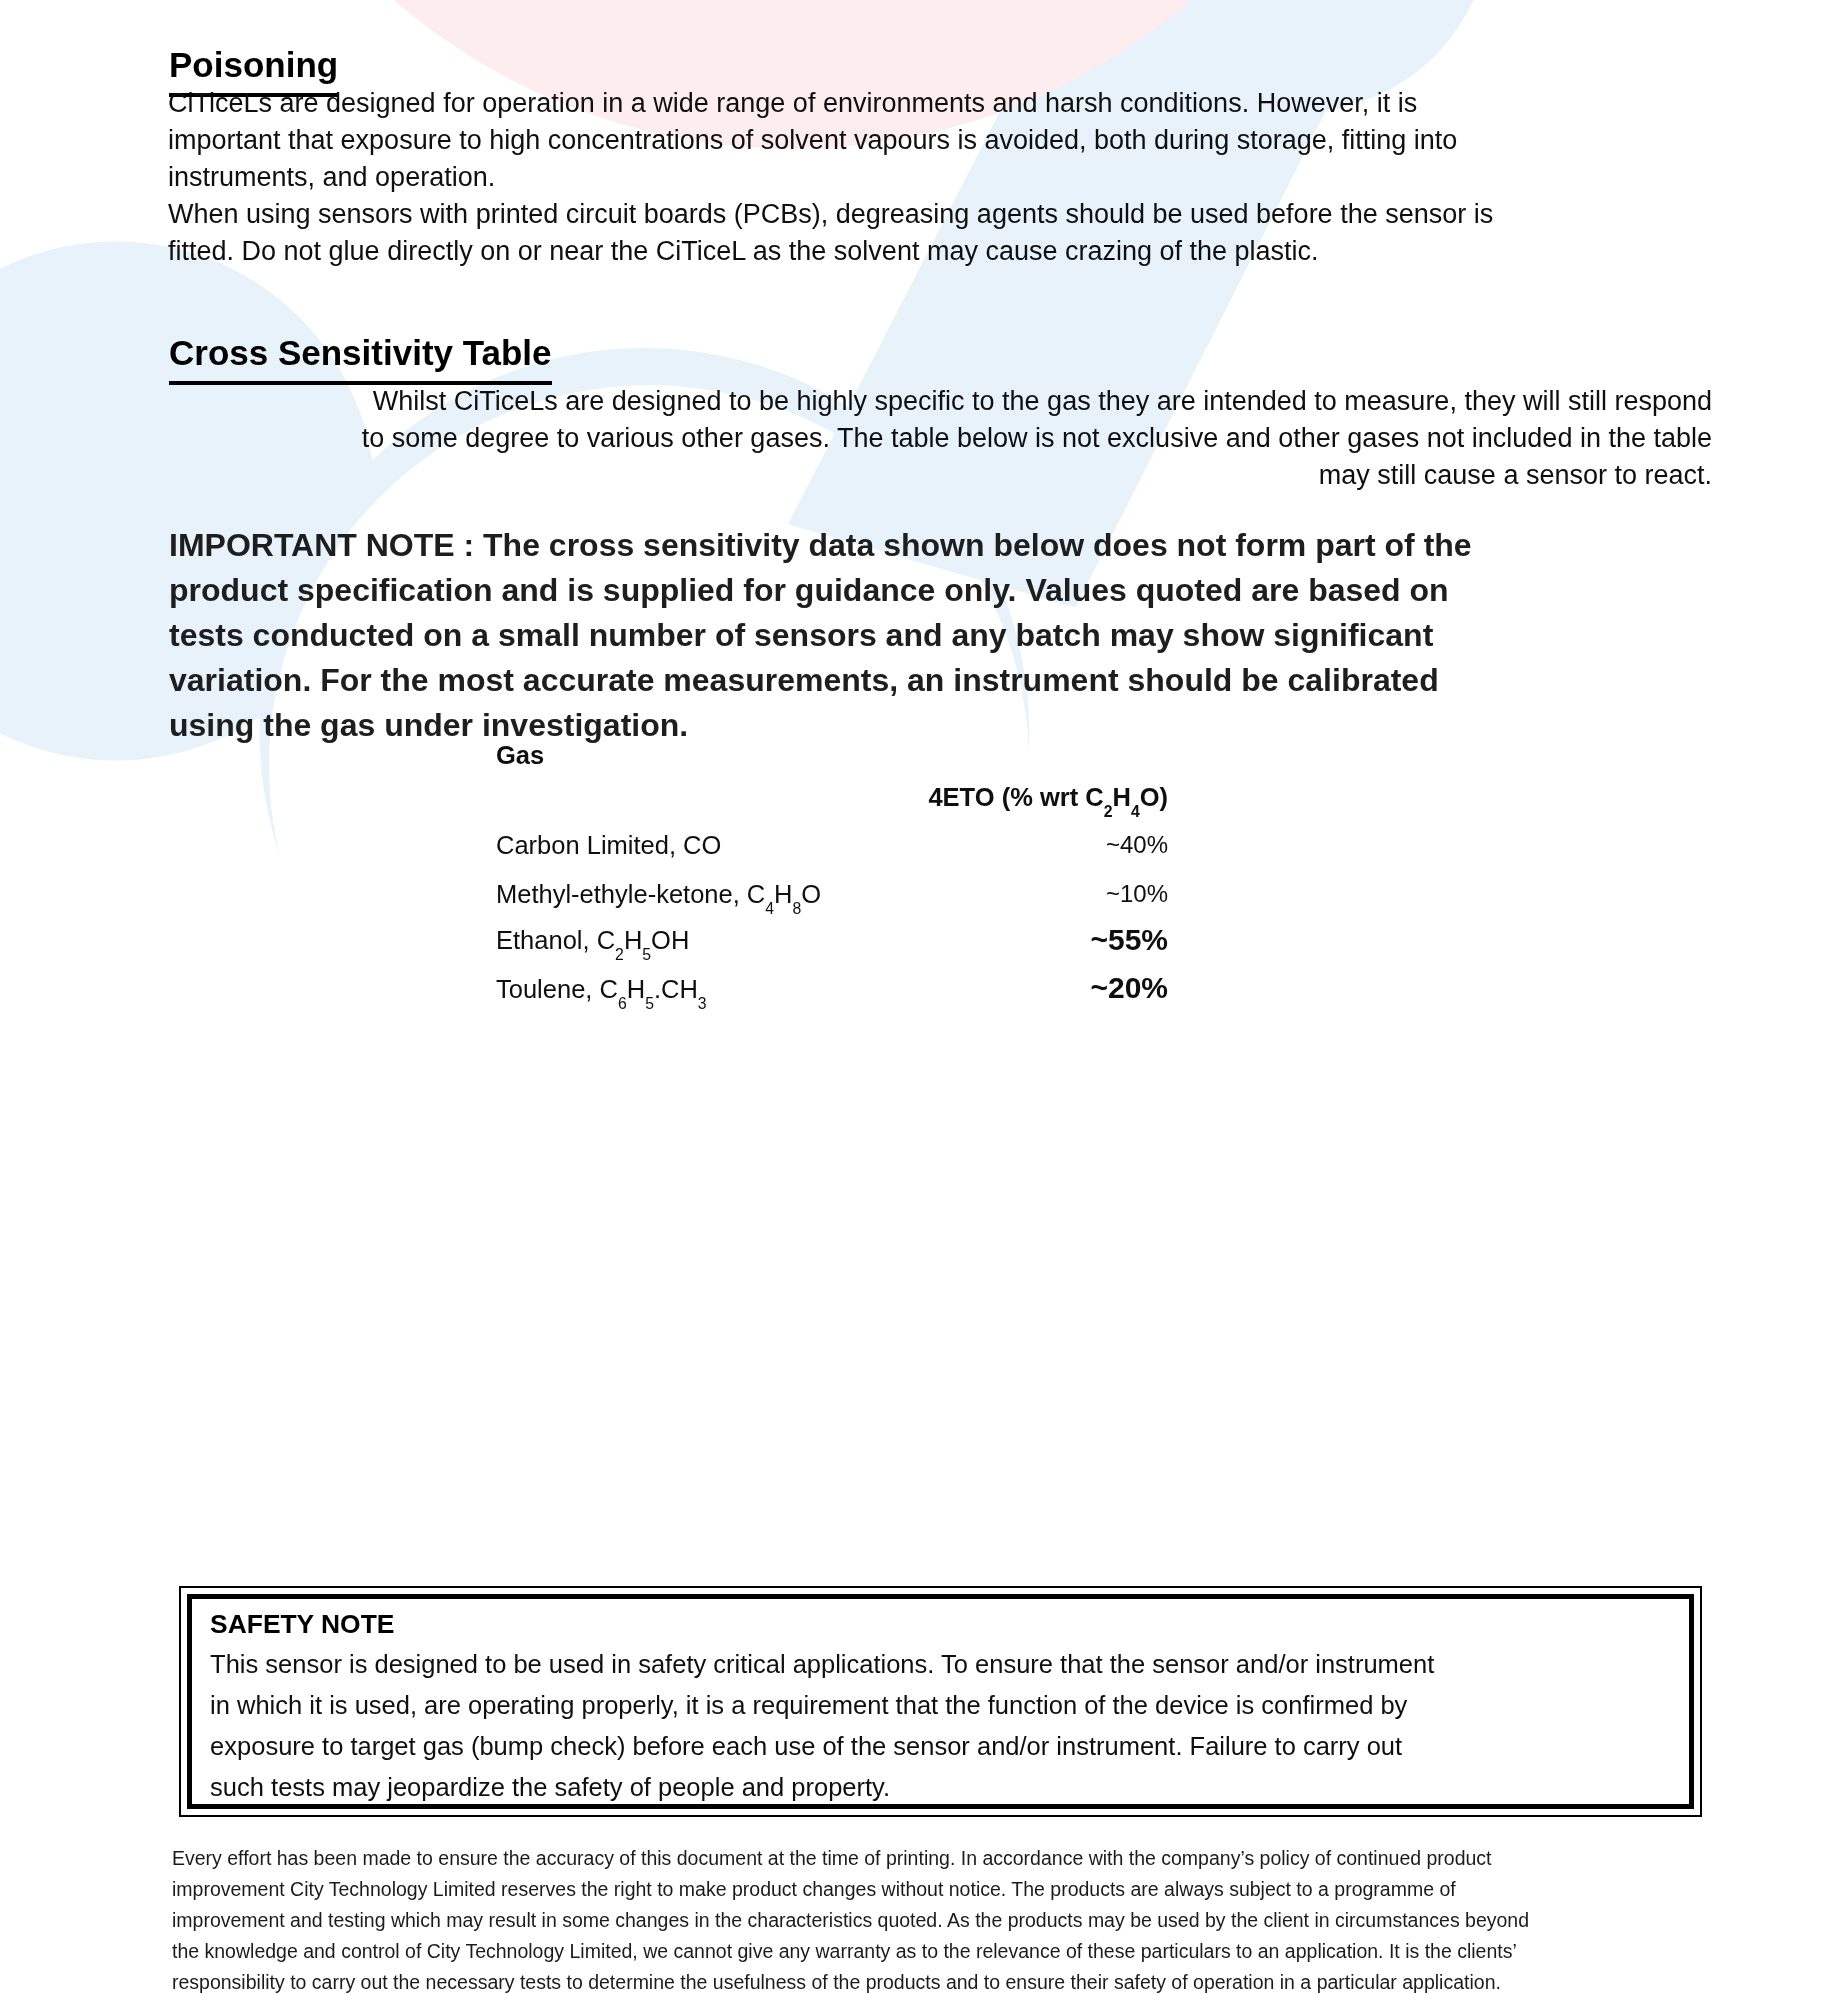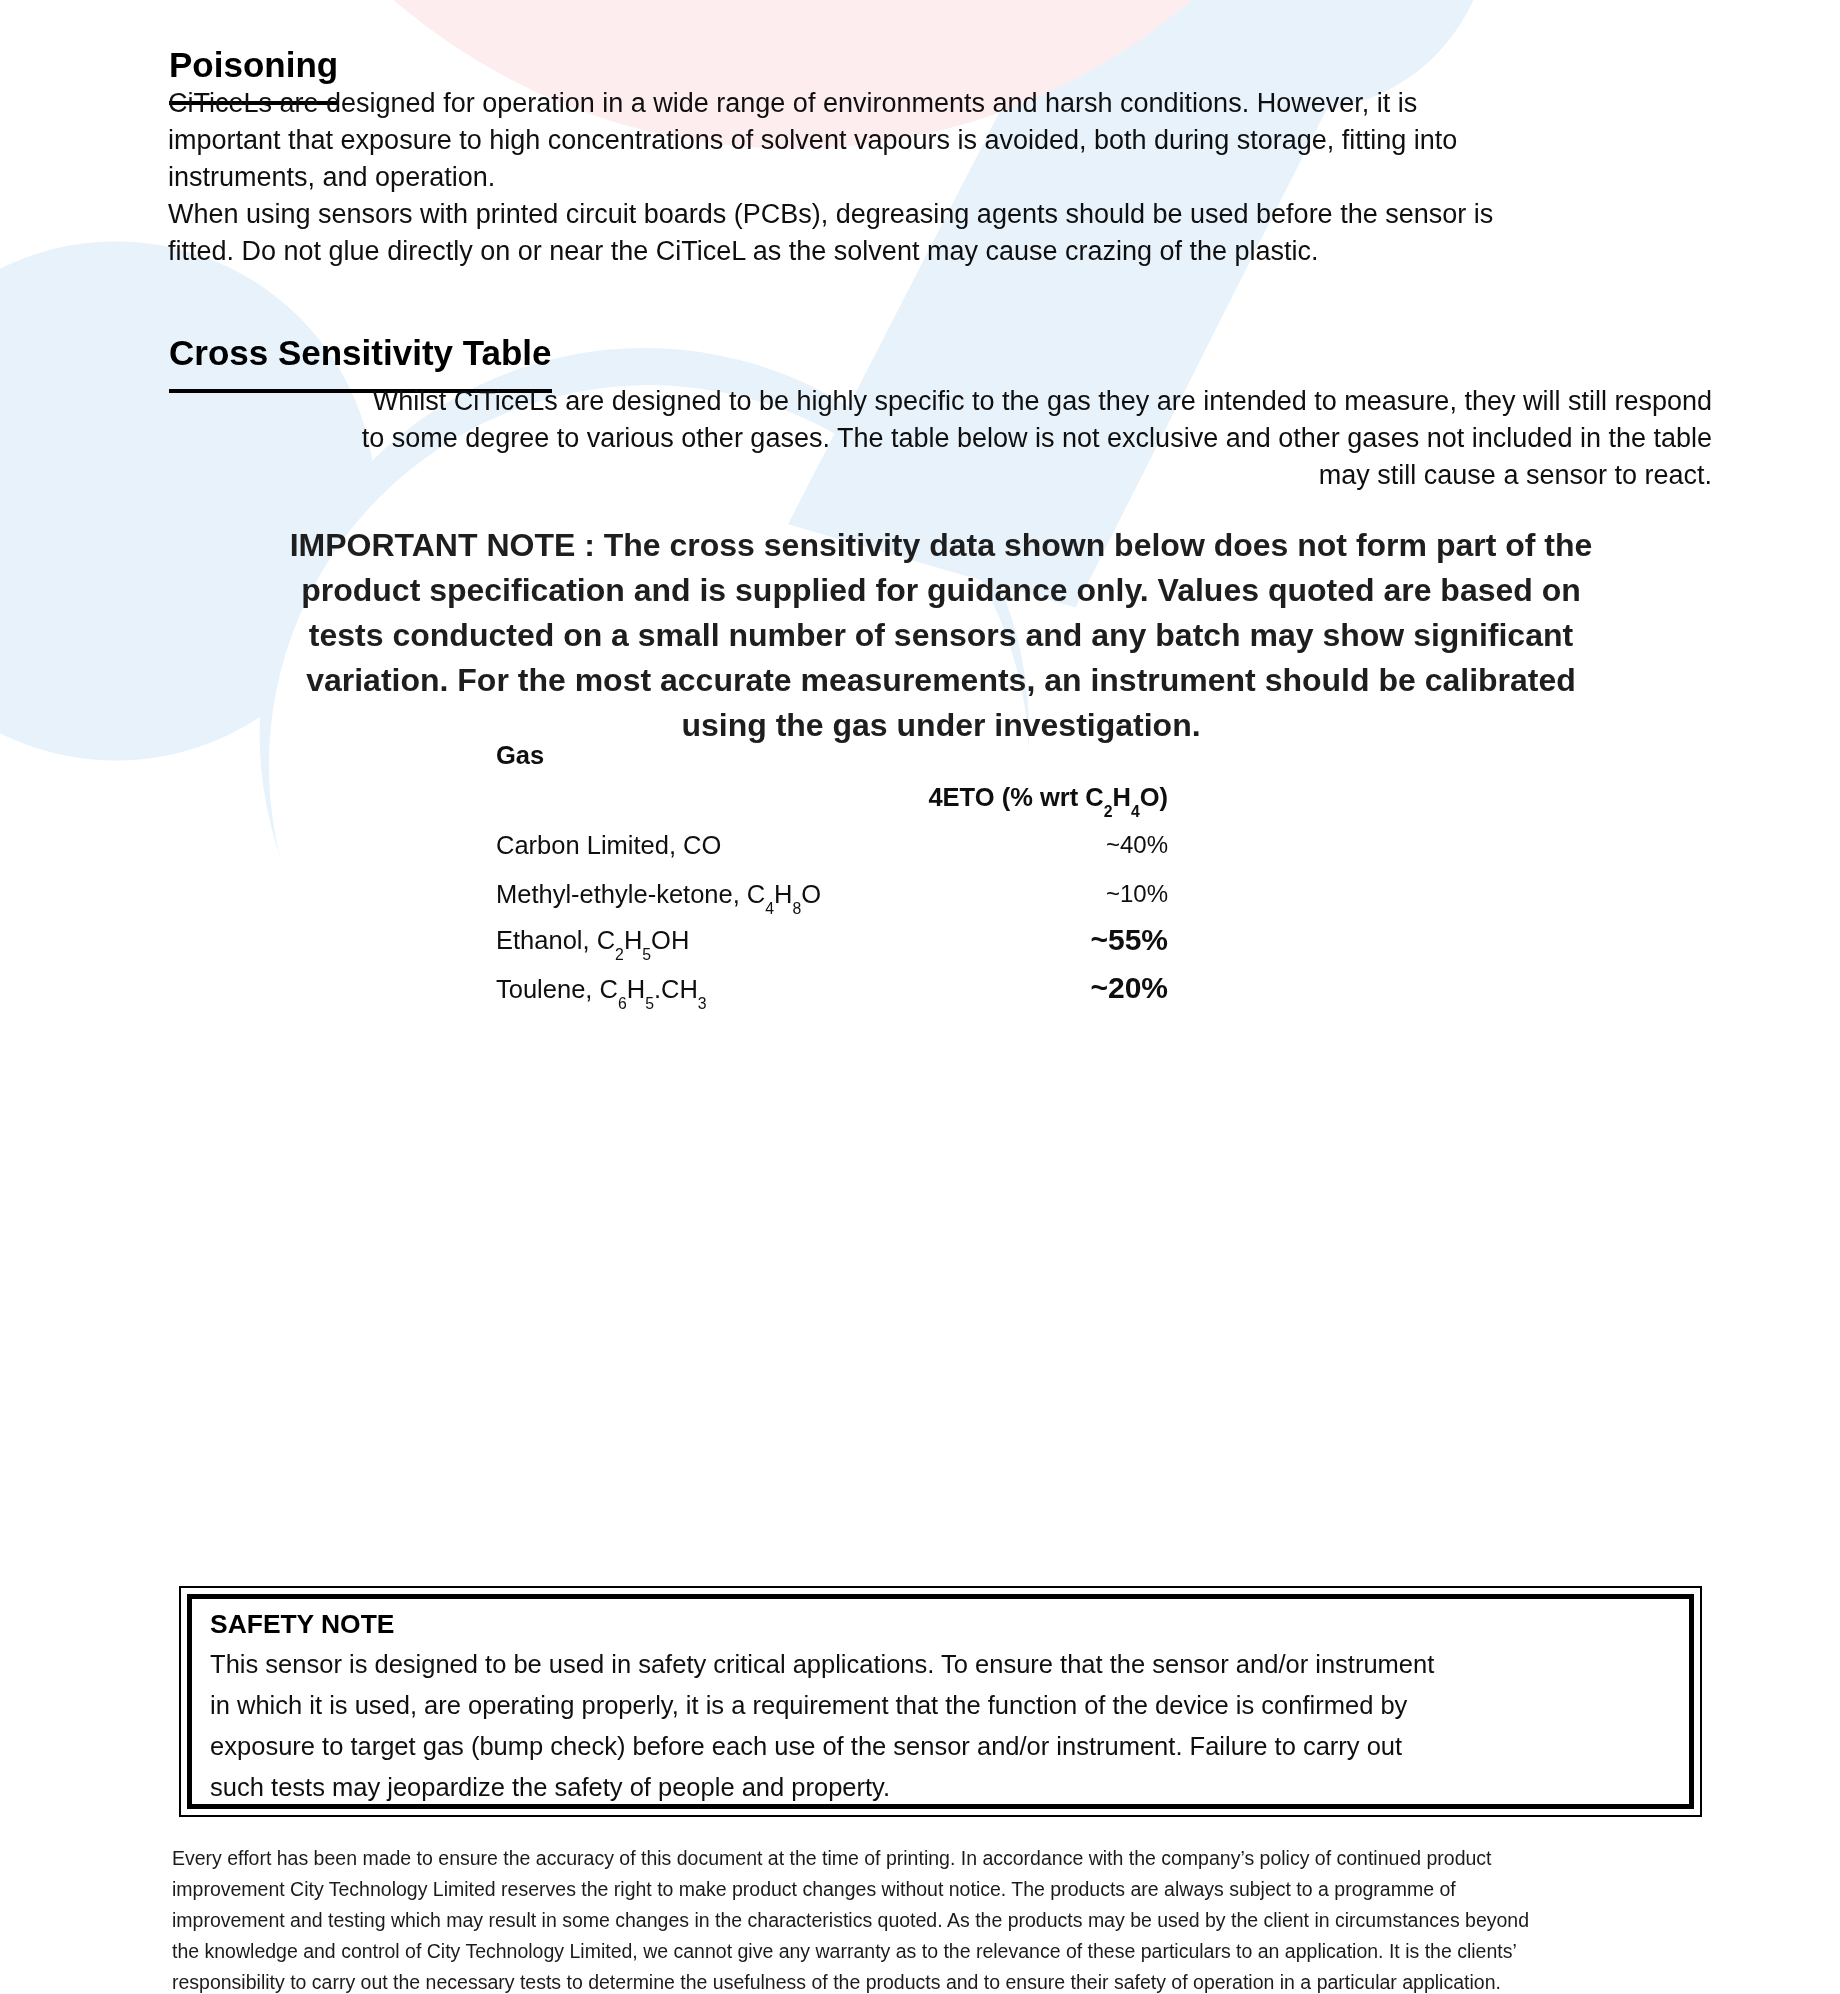--- a/index.html
+++ b/index.html
@@ -10,33 +10,32 @@
     color:#0f0f0f;
   }
   #watermark{position:absolute;left:0;top:0;width:1840px;height:1995px;}
   .abs{position:absolute;}
   .h1{
     left:169px;
     font-size:35px;font-weight:bold;color:#000;
     line-height:1.05;
     display:inline-block;
     border-bottom:4.2px solid #000;
-    padding-bottom:17px;
+    padding-bottom:9px;
   }
   .body-text{
     left:168px;width:1544px;
     font-size:27px;line-height:37px;
     white-space:pre-line;
   }
   .note-text{
     left:169px;width:1544px;
     font-size:32px;font-weight:bold;color:#1e1e1e;
     line-height:45px;
     white-space:pre-line;
-    text-align:center;
   }
   .gas-col{left:496px;font-size:25.5px;white-space:nowrap;}
   .gas-col.hdr{font-weight:bold;}
   .val-col{left:927px;width:241px;text-align:right;font-size:24px;white-space:nowrap;}
   .val-col.hdr{font-weight:bold;font-size:25.5px;}
   .val-col.big{font-size:30px;font-weight:bold;}
   sub{font-size:62%;line-height:0;position:relative;top:0.28em;}
   #safety-box{
     left:179px;top:1586px;width:1523px;height:231px;
     border:2.3px solid #000;

